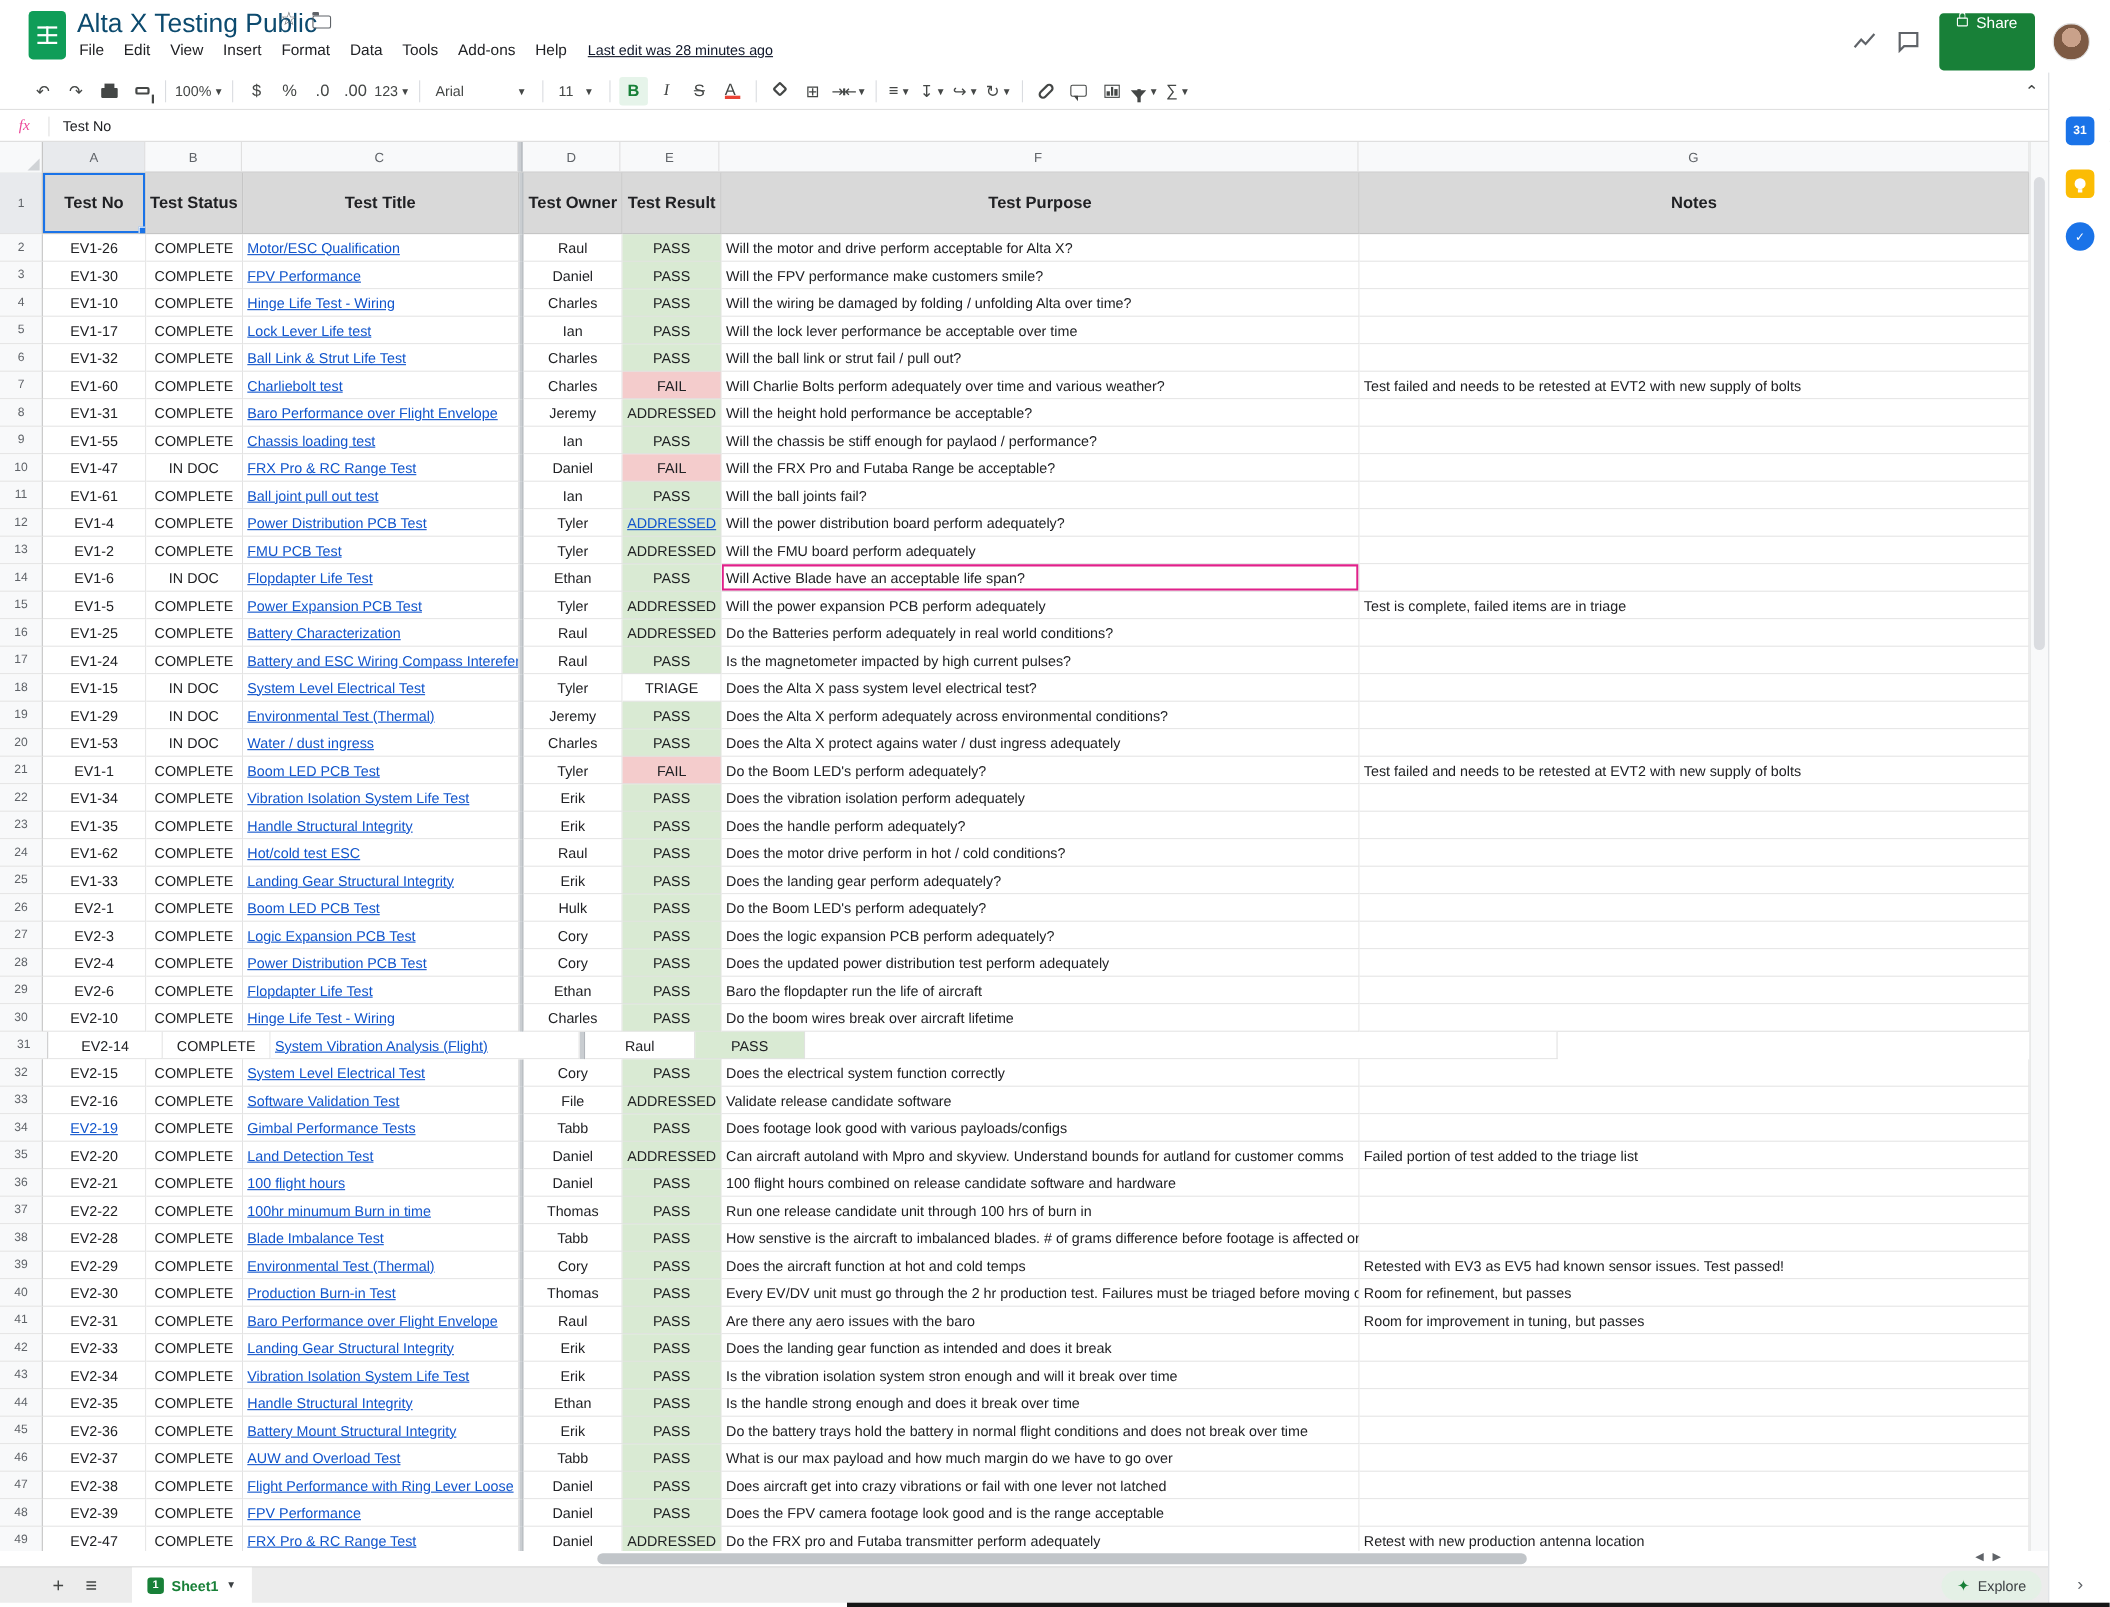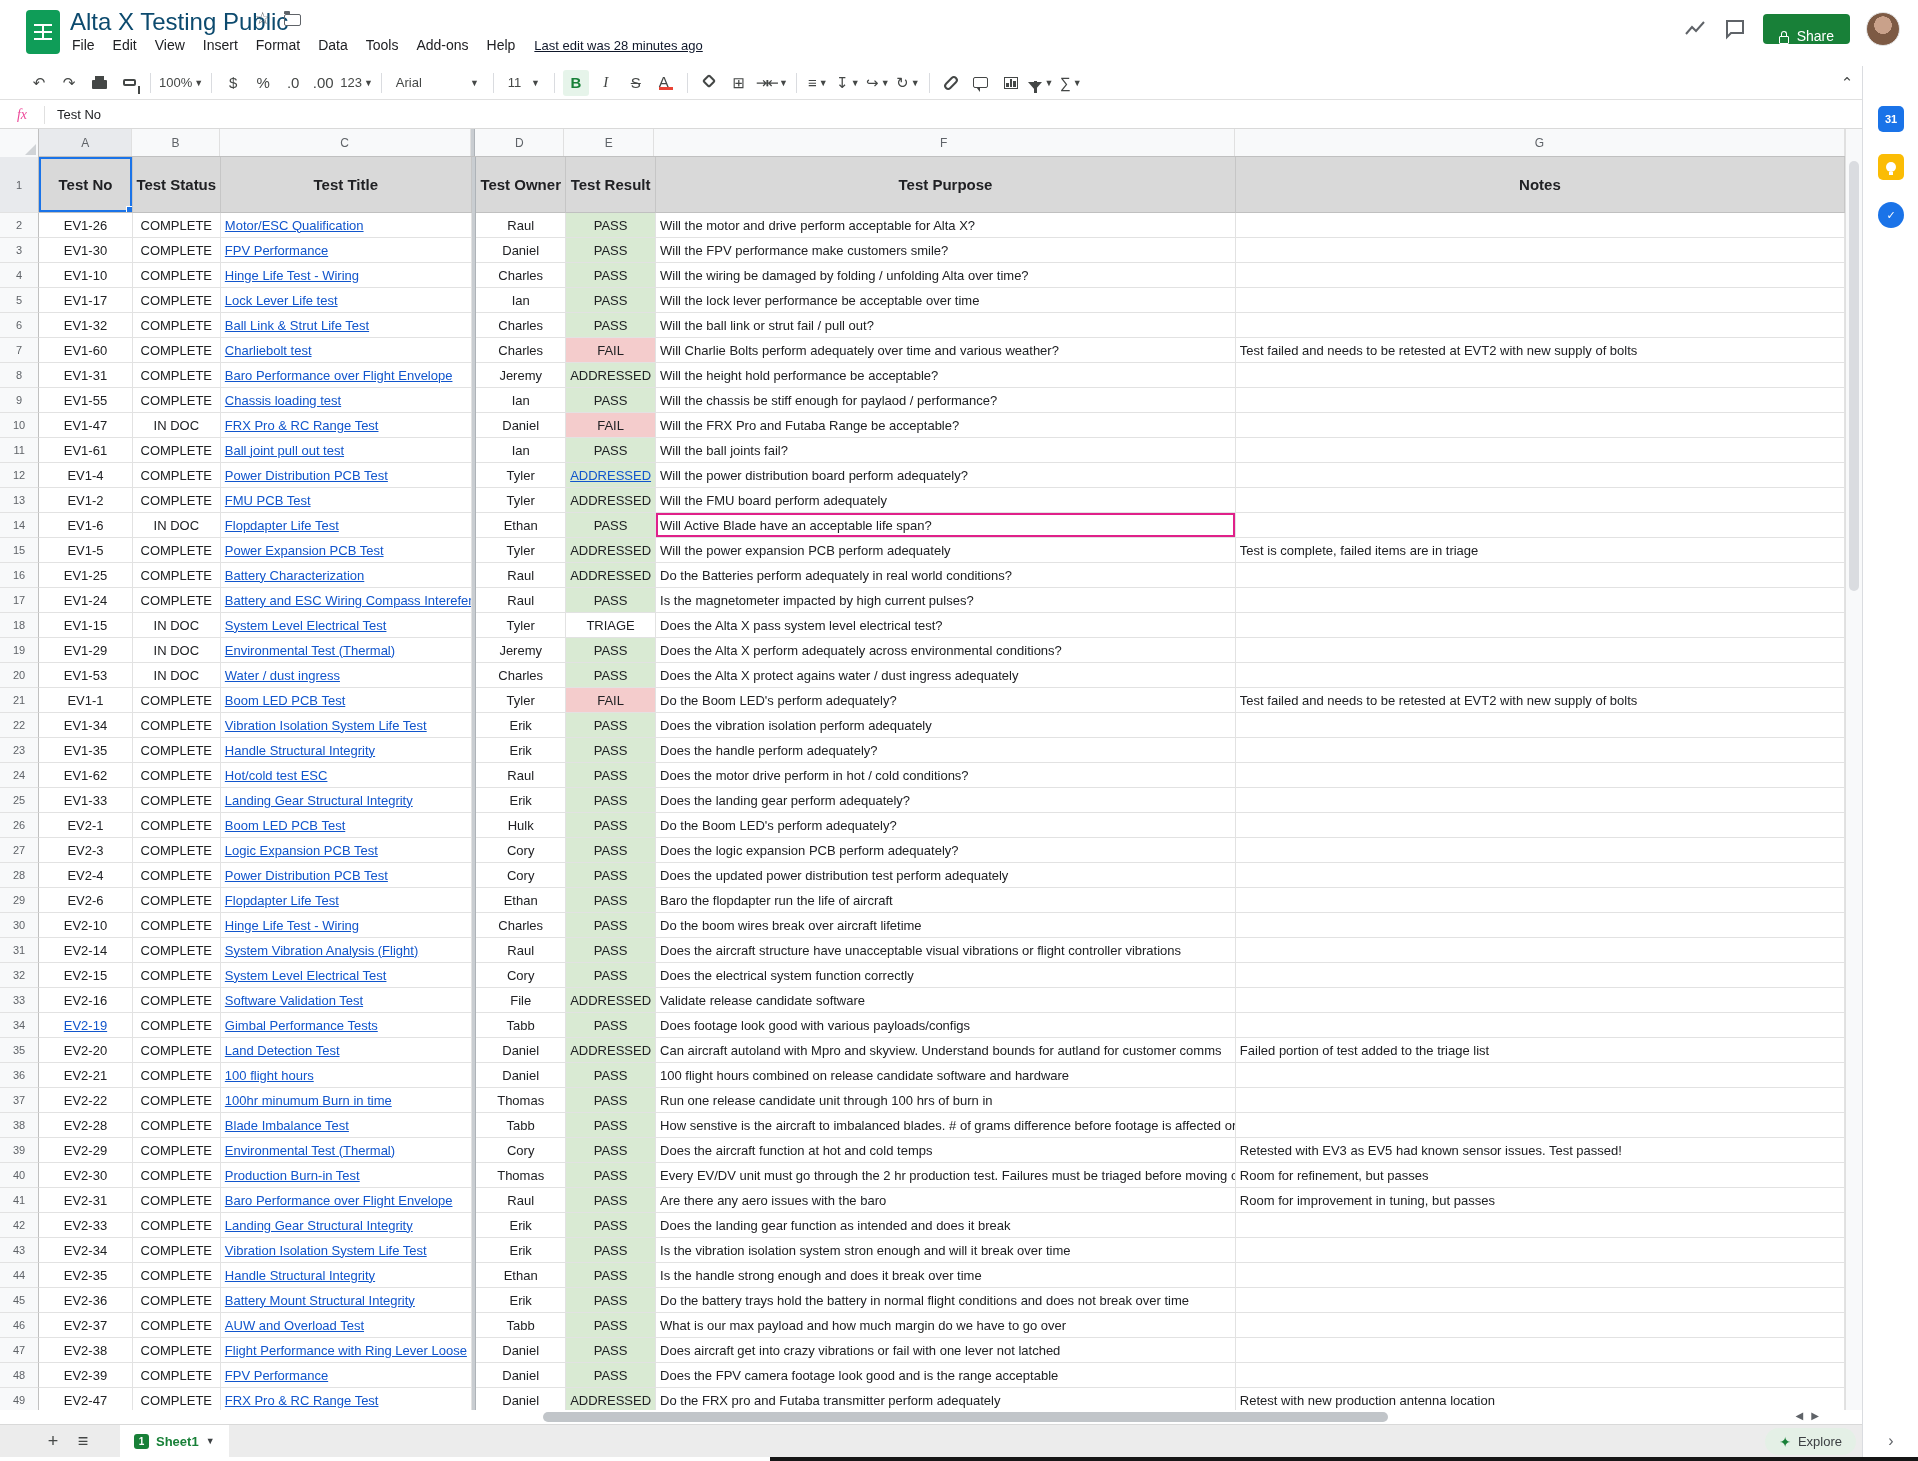--- a/index.html
+++ b/index.html
@@ -20,21 +20,21 @@
       linear-gradient(#fff,#fff) 8px 0/2px 16px no-repeat; }
   .doc-title { position:absolute; left:70px; top:8px; font-size:24px; color:#0c4a6e; }
   .title-star { position:absolute; left:255px; top:8px; font-size:17px; color:#5f6368; }
   .folder-icon { position:absolute; left:284px; top:14px; width:17px; height:12px; border:1.5px solid #5f6368; border-radius:2px; }
   .folder-icon:before { content:""; position:absolute; left:-1px; top:-4px; width:6px; height:3px; background:#5f6368; border-radius:1px 1px 0 0; }
   .menu-row { position:absolute; left:63px; top:33px; display:flex; align-items:center; font-size:14px; color:#202124; }
   .menu-item { padding:4px 9px; border-radius:3px; cursor:default; }
   .last-edit { margin-left:10px; color:#0f172a; font-size:13px; text-decoration:underline; }
   .top-right { position:absolute; right:18px; top:12px; display:flex; align-items:center; gap:16px; }
   .tr-icon { width:24px; height:24px; color:#5f6368; }
-  .share-btn { display:flex; align-items:flex-end; gap:8px; background:#188038; color:#fff; border-radius:4px; height:30px; padding:0 16px; font-size:14px; }
+  .share-btn { display:flex; align-items:flex-start; gap:8px; background:#188038; color:#fff; border-radius:4px; height:52px; padding:0 16px; font-size:14px; }
   .lock-glyph { width:10px; height:8px; border:1.5px solid #fff; border-radius:1px; position:relative; margin-top:4px; }
   .lock-glyph:before { content:""; position:absolute; left:1px; top:-6px; width:4px; height:5px; border:1.5px solid #fff; border-bottom:none; border-radius:4px 4px 0 0; }
   .avatar { width:34px; height:34px; border-radius:50%; background:radial-gradient(circle at 50% 38%, #c9a18a 0 34%, #7d5a44 35% 100%); border:1px solid #e0e0e0; }
   
   #toolbar { position:absolute; left:0; top:66px; width:1918px; height:34px; background:#fff; border-bottom:1px solid #e0e0e0;
     display:flex; align-items:center; padding-left:24px; font-size:13px; color:#444746; }
   .tb-btn { min-width:26px; height:26px; display:flex; align-items:center; justify-content:center; border-radius:3px; margin:0 2px; font-size:15px; color:#444746; position:relative; }
   .tb-sep { width:1px; height:20px; background:#dadce0; margin:0 6px; }
   .tb-caret { font-size:9px; color:#444746; margin-left:2px; }
   .tb-text { font-size:13px; }
@@ -753,21 +753,20 @@
         </div>
         <div class="cell w-b ctr">COMPLETE</div>
         <div class="cell w-c">
           <span class="sheet-link">System Vibration Analysis (Flight)</span>
         </div>
         <div class="freeze-div"></div>
         <div class="cell w-d ctr">Raul</div>
         <div class="cell w-e ctr res-green">
           <span>PASS</span>
         </div>
-        <div class="cell w-f">Does the aircraft structure have unacceptable visual vibrations or flight controller vibrations</div>
         <div class="cell w-g"></div>
       </div>
       <div class="grid-row">
         <div class="gutter-cell">32</div>
         <div class="cell w-a ctr">
           <span>EV2-15</span>
         </div>
         <div class="cell w-b ctr">COMPLETE</div>
         <div class="cell w-c">
           <span class="sheet-link">System Level Electrical Test</span>

